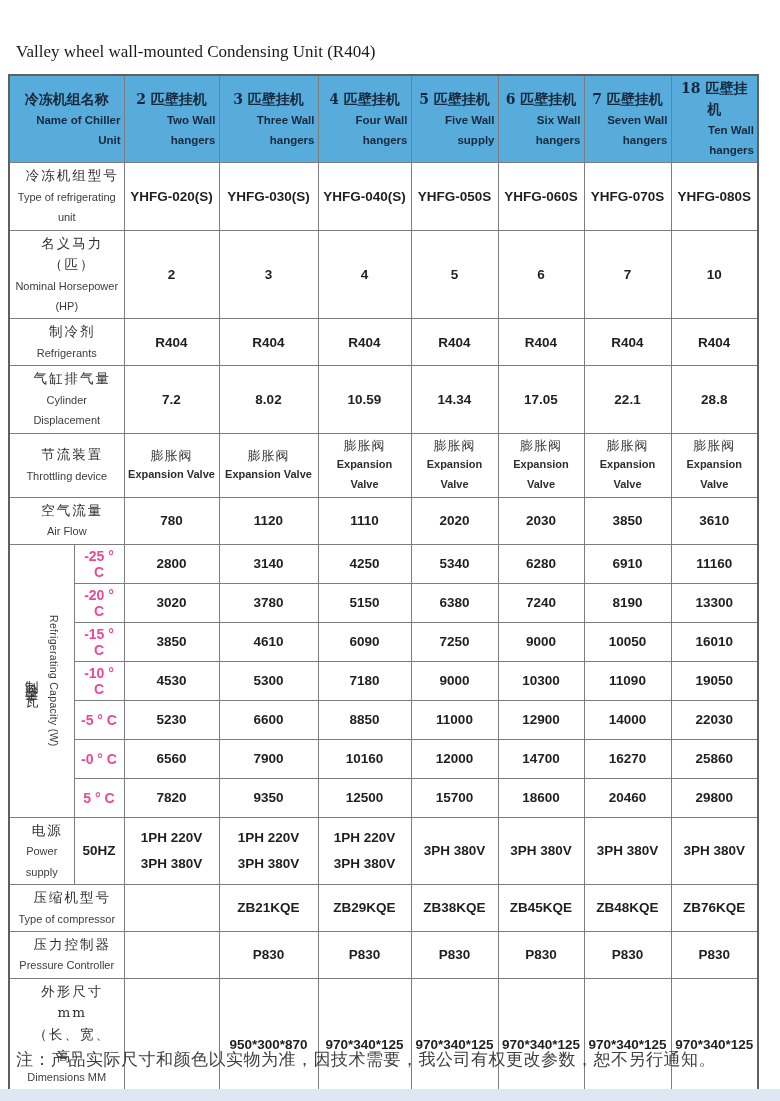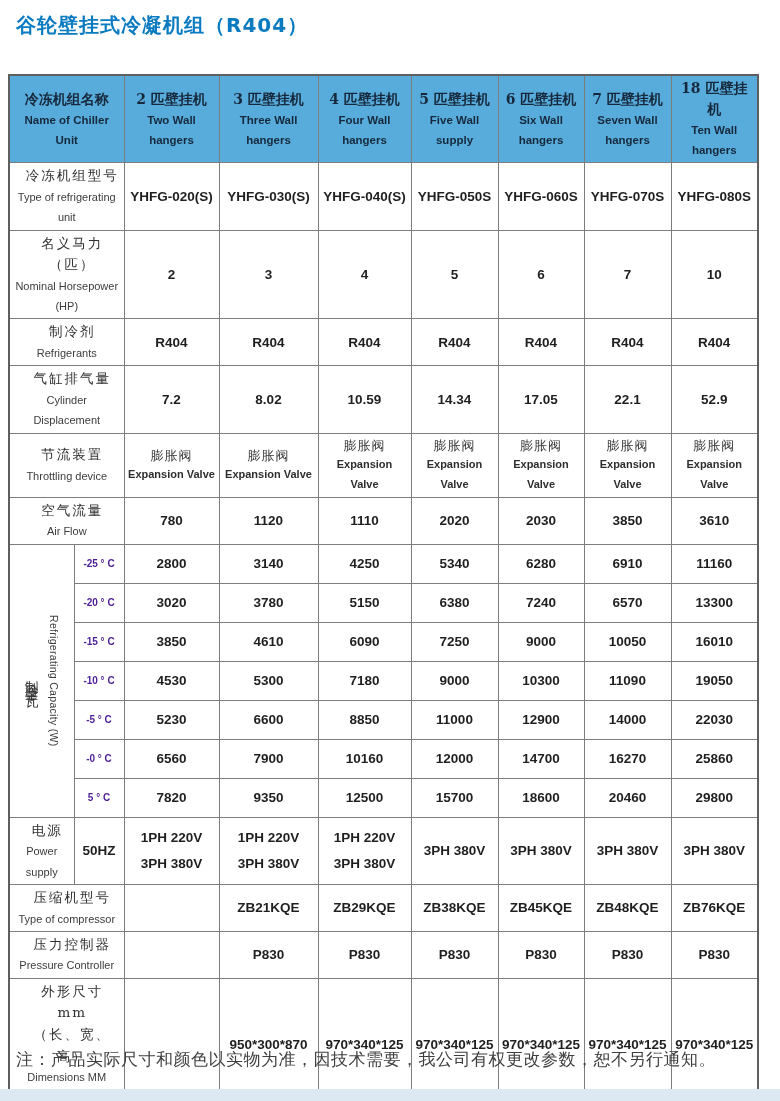--- a/index.html
+++ b/index.html
@@ -23,49 +23,49 @@
     width:749px;border:2px solid #5f5f5f;
   }
   table.spec td{
     border:1px solid #7d7d7d;text-align:center;vertical-align:middle;
     padding:2px 3px;overflow:hidden;
   }
   
   tr.hdr td{background:#58acdc;}
   .hdr-zh{font-size:14px;font-weight:bold;color:#16293c;line-height:1.5;
     font-family:"DejaVu Serif","Liberation Serif",serif;}
-  .hdr-en{font-size:11.5px;font-weight:600;color:#16293c;line-height:1.75;}
+  .hdr-en{font-size:11.5px;font-weight:600;color:#16293c;line-height:1.75;text-align:right;}
   
   .lab-zh{font-size:13.5px;color:#303030;letter-spacing:2px;line-height:1.6;white-space:pre-line;
     font-family:"DejaVu Serif","Liberation Serif",serif;margin-left:11px;}
   .lab-en{font-size:11px;color:#3c3c3c;line-height:1.85;}
   
   .val{font-size:13.5px;font-weight:bold;color:#1f1f1f;white-space:pre-line;line-height:1.9;}
   .val-zh{font-size:13px;color:#3a3a3a;letter-spacing:1px;line-height:1.5;
     font-family:"DejaVu Serif","Liberation Serif",serif;}
   .val-en{font-size:11px;font-weight:600;color:#2e2e2e;line-height:1.8;}
-  .temp{font-size:10px;font-weight:bold;color:#4c1d95;}
+  .temp{font-size:14px;font-weight:bold;color:#ec4899;}
   
   .vwrap{display:flex;flex-direction:row;align-items:center;justify-content:center;gap:7px;height:100%;}
   .v-zh{writing-mode:vertical-lr;font-size:13.5px;color:#303030;letter-spacing:4px;
     font-family:"DejaVu Serif","Liberation Serif",serif;}
   .v-en{writing-mode:vertical-rl;font-size:10.5px;color:#3c3c3c;letter-spacing:.3px;}
   
   .note{
     position:absolute;left:16px;top:1048px;font-size:17px;color:#3f3f3f;letter-spacing:.5px;
     font-family:"DejaVu Serif","Liberation Serif",serif;
   }
   .footer-band{position:absolute;left:0;bottom:0;width:780px;height:12px;background:#dce8f2;}
 </style>
 </head>
 <body>
 
 <div class="page">
 
-  <div class="title-zh">谷轮壁挂式冷凝机组（R404）</div>
+  <div class="title-en">Valley wheel wall-mounted Condensing Unit (R404)</div>
 
   <table class="spec">
     <colgroup>
       <col style="width:65px">
         <col style="width:50px">
         <col style="width:95px">
         <col style="width:99px">
       <col style="width:93px">
         <col style="width:87px">
         <col style="width:86px">
@@ -155,21 +155,21 @@
       <td colspan="2">
         <div class="lab-zh">气缸排气量</div>
         <div class="lab-en">Cylinder Displacement</div>
       </td>
       <td class="val">7.2</td>
       <td class="val">8.02</td>
       <td class="val">10.59</td>
       <td class="val">14.34</td>
       <td class="val">17.05</td>
       <td class="val">22.1</td>
-      <td class="val">52.9</td>
+      <td class="val">28.8</td>
     </tr>
 
     <tr style="height:46px">
       <td colspan="2">
         <div class="lab-zh">节流装置</div>
         <div class="lab-en">Throttling device</div>
       </td>
       <td>
         <div class="val-zh">膨胀阀</div>
         <div class="val-en">Expansion Valve</div>
@@ -230,21 +230,21 @@
       <td class="val">6910</td>
       <td class="val">11160</td>
     </tr>
     <tr style="height:39px">
       <td class="temp">-20 ° C</td>
       <td class="val">3020</td>
       <td class="val">3780</td>
       <td class="val">5150</td>
       <td class="val">6380</td>
       <td class="val">7240</td>
-      <td class="val">6570</td>
+      <td class="val">8190</td>
       <td class="val">13300</td>
     </tr>
     <tr style="height:39px">
       <td class="temp">-15 ° C</td>
       <td class="val">3850</td>
       <td class="val">4610</td>
       <td class="val">6090</td>
       <td class="val">7250</td>
       <td class="val">9000</td>
       <td class="val">10050</td>

